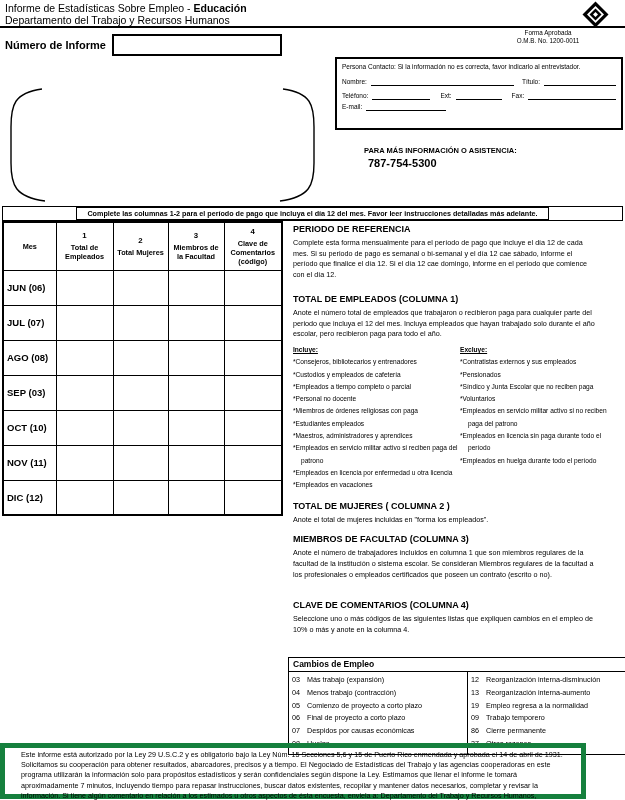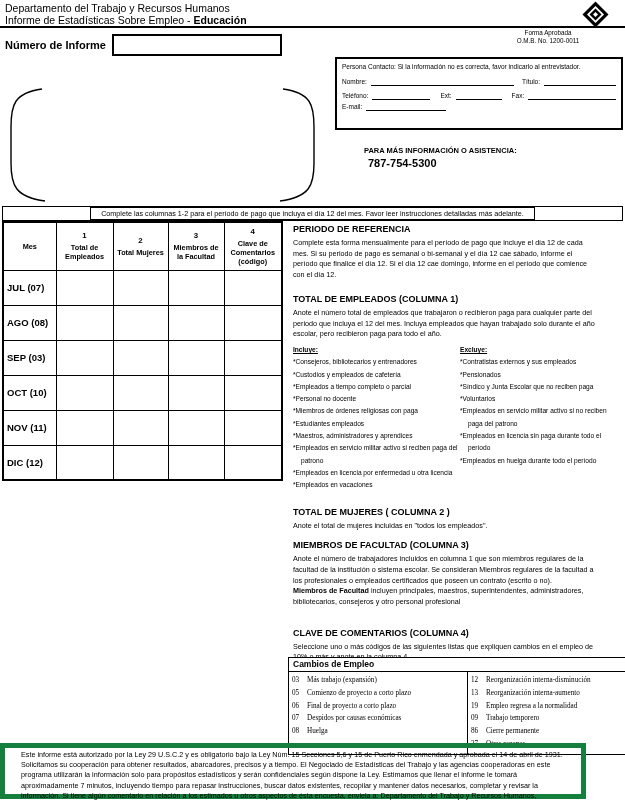--- a/index.html
+++ b/index.html
@@ -28,65 +28,65 @@
   .w46 { width:46px; margin-left:4px; }
   .w80 { width:80px; margin-left:4px; }
 
   .assist-label { position:absolute; left:340px; top:146px; font-size:7.5px; font-weight:bold;padding-left:24px; }
   .assist-phone { position:absolute; left:368px; top:157px; font-size:11px; font-weight:bold;text-align:right; }
 
   .brackets { position:absolute; left:0; top:85px; }
 
   
   .banner { position:absolute; left:2px; top:206px; width:621px; height:15px; border:1px solid #000; display:flex; align-items:center; justify-content:center; }
-  .banner-inner { border:1px solid #000; font-size:7.2px; font-weight:normal; padding:1px 10px; line-height:9px; }
+  .banner-inner { border:1px solid #000; font-size:7.2px; font-weight:bold; padding:1px 10px; line-height:9px; }
 
   
   table.grid { position:absolute; left:2px; top:221px; border-collapse:collapse; table-layout:fixed; }
   table.grid { border:2px solid #000; }
   table.grid th, table.grid td { border:1px solid #000; background:#fff; }
   tr.ghead { height:48px; }
   tr.ghead th { vertical-align:middle; font-size:7.3px; font-weight:bold; text-align:center; line-height:9px; padding:1px; }
   .gh-num { margin-bottom:3px; font-size:7.8px; }
   tr.mrow { height:35px; }
   th.mes { text-align:left; font-size:9.5px; font-weight:bold; padding-left:3px; vertical-align:middle; white-space:nowrap; }
 
   
   .right-col { position:absolute; left:293px; top:222px; width:330px; }
   .sec-h { font-size:9px; font-weight:bold; margin:0 0 3px 0; line-height:11px; }
-  .mt13 { margin-top:13px; } .mt10 { margin-top:16px; } .mt11 { margin-top:8px; } .mt8 { margin-top:20px; }
+  .mt13 { margin-top:13px; } .mt10 { margin-top:10px; } .mt11 { margin-top:8px; } .mt8 { margin-top:20px; }
   .rc-p { font-size:7.2px; line-height:10.7px; width:302px; }
   .lists { display:flex; margin-top:4px; font-size:6.6px; line-height:12.3px; }
   .inc { width:167px; }
   .exc { flex:1; }
   .lh { font-weight:bold; text-decoration:underline; }
   .itm { padding-left:8px; text-indent:-8px; }
   .bold-lead { font-weight:bold; }
 
   
   .codes-box { position:absolute; left:288px; top:657px; width:360px; border:1px solid #000; background:#fff; }
   .codes-title { font-size:8.5px; font-weight:bold; border-bottom:1px solid #000; padding:1px 4px 2px 4px; }
   .codes-cols { display:flex; }
   .codes-col { width:50%; padding:2px 0 3px 0; font-size:7.2px; line-height:12.8px; }
   .codes-col.first { border-right:1px solid #000; }
-  .code-row { display:flex; padding:0 2px 0 3px;font-family:Liberation Serif, serif; }
+  .code-row { display:flex; padding:0 2px 0 3px; }
   .code-num { width:15px; flex:none; }
   .code-lab { flex:1; }
 
   
   .footer { position:absolute; left:0; top:743px; width:586px; height:56px; border:5px solid #15803d; font-size:7.2px; line-height:10.2px; padding:2px 16px; }
 </style>
 </head>
 <body>
 
 <div class="page">
 
   <div class="hdr">
+    <div><span>Informe de Estadísticas Sobre Empleo - </span><b>Educación</b></div>
     <div>Departamento del Trabajo y Recursos Humanos</div>
-    <div><span>Informe de Estadísticas Sobre Empleo - </span><b>Educación</b></div>
   </div>
 
   <svg class="logo" width="27" height="27" viewBox="0 0 27 27">
     <polygon points="13.5,0.5 26.5,13.5 13.5,26.5 0.5,13.5" fill="#000"></polygon>
     <polygon points="13.5,5 22,13.5 13.5,22 5,13.5" fill="#fff"></polygon>
     <polygon points="13.5,7.5 19.5,13.5 13.5,19.5 7.5,13.5" fill="#000"></polygon>
     <polygon points="13.5,11 16,13.5 13.5,16 11,13.5" fill="#fff"></polygon>
   </svg>
 
   <div class="hrule"></div>
@@ -155,20 +155,27 @@
             <div class="gh-lab">Total Mujeres</div>
           </th>
       <th>
             <div class="gh-num">3</div>
             <div class="gh-lab">Miembros de la Facultad</div>
           </th>
       <th>
             <div class="gh-num">4</div>
             <div class="gh-lab">Clave de Comentarios (código)</div>
           </th>
+    </tr>
+    <tr class="mrow">
+      <th class="mes">JUN (06)</th>
+      <td></td>
+          <td></td>
+          <td></td>
+          <td></td>
     </tr>
     <tr class="mrow">
       <th class="mes">JUL (07)</th>
       <td></td>
           <td></td>
           <td></td>
           <td></td>
     </tr>
     <tr class="mrow">
       <th class="mes">AGO (08)</th>
@@ -235,39 +242,42 @@
         <div class="itm">*Pensionados</div>
         <div class="itm">*Síndico y Junta Escolar que no reciben paga</div>
         <div class="itm">*Voluntarios</div>
         <div class="itm">*Empleados en servicio militar activo si no reciben paga del patrono</div>
         <div class="itm">*Empleados en licencia sin paga durante todo el período</div>
         <div class="itm">*Empleados en huelga durante todo el período</div>
       </div>
     </div>
 
     <div class="sec-h mt10">TOTAL DE MUJERES ( COLUMNA 2 )</div>
-    <div class="rc-p">Anote el total de mujeres incluidas en "todos los empleados".</div>
+    <div class="rc-p">Anote el total de mujeres incluidas en "forma los empleados".</div>
 
     <div class="sec-h mt11">MIEMBROS DE FACULTAD (COLUMNA 3)</div>
     <div class="rc-p">Anote el número de trabajadores incluidos en columna 1 que son miembros regulares de la facultad de la institución o sistema escolar.  Se consideran  Miembros regulares de la facultad a los profesionales o empleados certificados que poseen un contrato (escrito o no).</div>
-    <div class="rc-p"><span class="bold-lead">Miembros de Facultad</span><span> incluyen principales, maestros, superintendentes, administradores, bibliotecarios, consejeros y otro personal profesional</span></div>
 
     <div class="sec-h mt8">CLAVE DE COMENTARIOS (COLUMNA 4)</div>
     <div class="rc-p">Seleccione uno o más códigos de las siguientes listas que expliquen cambios en el empleo de 10% o más y anote en la columna 4.</div>
   </div>
 
   <div class="codes-box">
     <div class="codes-title">Cambios de Empleo</div>
     <div class="codes-cols">
       <div class="codes-col first">
         <div class="code-row">
             <span class="code-num">03</span>
             <span class="code-lab">Más trabajo (expansión)</span>
           </div>
         <div class="code-row">
+            <span class="code-num">04</span>
+            <span class="code-lab">Menos trabajo (contracción)</span>
+          </div>
+        <div class="code-row">
             <span class="code-num">05</span>
             <span class="code-lab">Comienzo de proyecto a corto plazo</span>
           </div>
         <div class="code-row">
             <span class="code-num">06</span>
             <span class="code-lab">Final de proyecto a corto plazo</span>
           </div>
         <div class="code-row">
             <span class="code-num">07</span>
             <span class="code-lab">Despidos por causas económicas</span>

